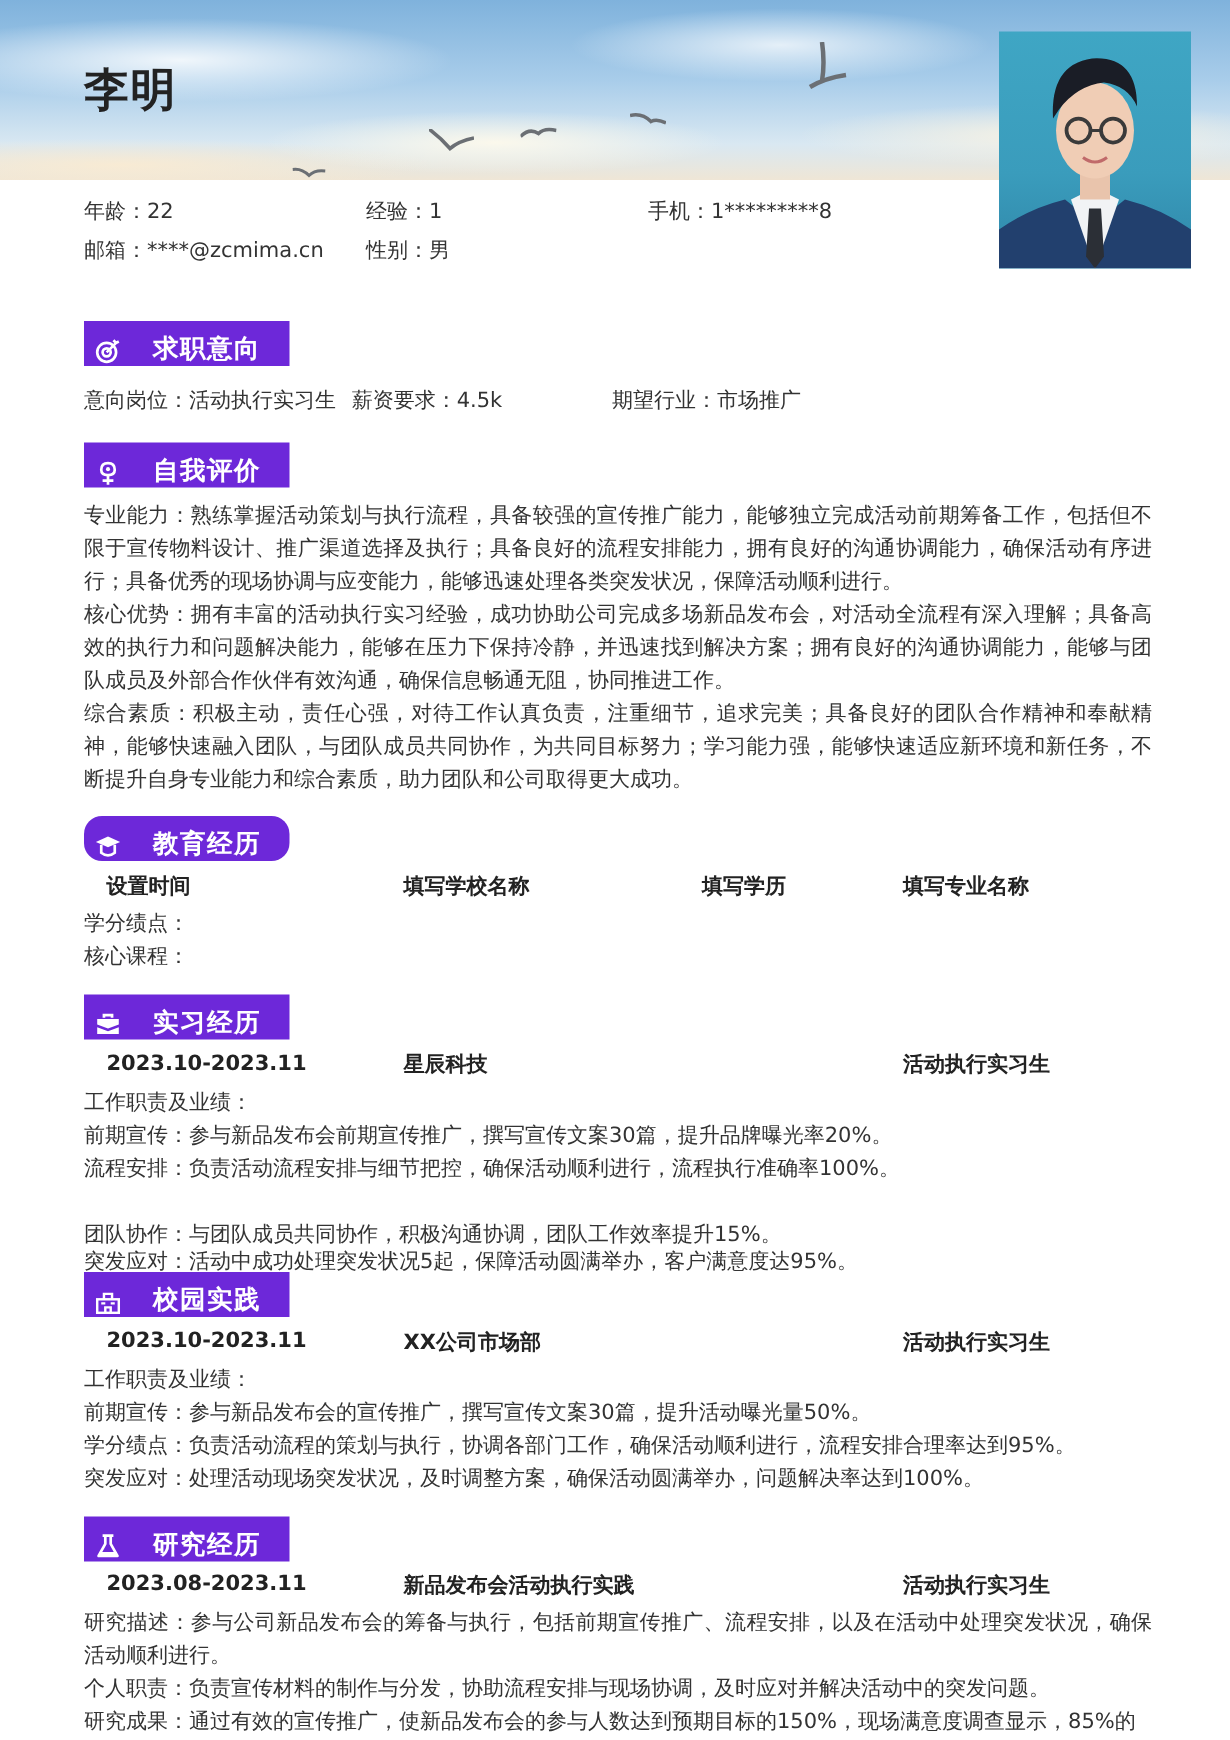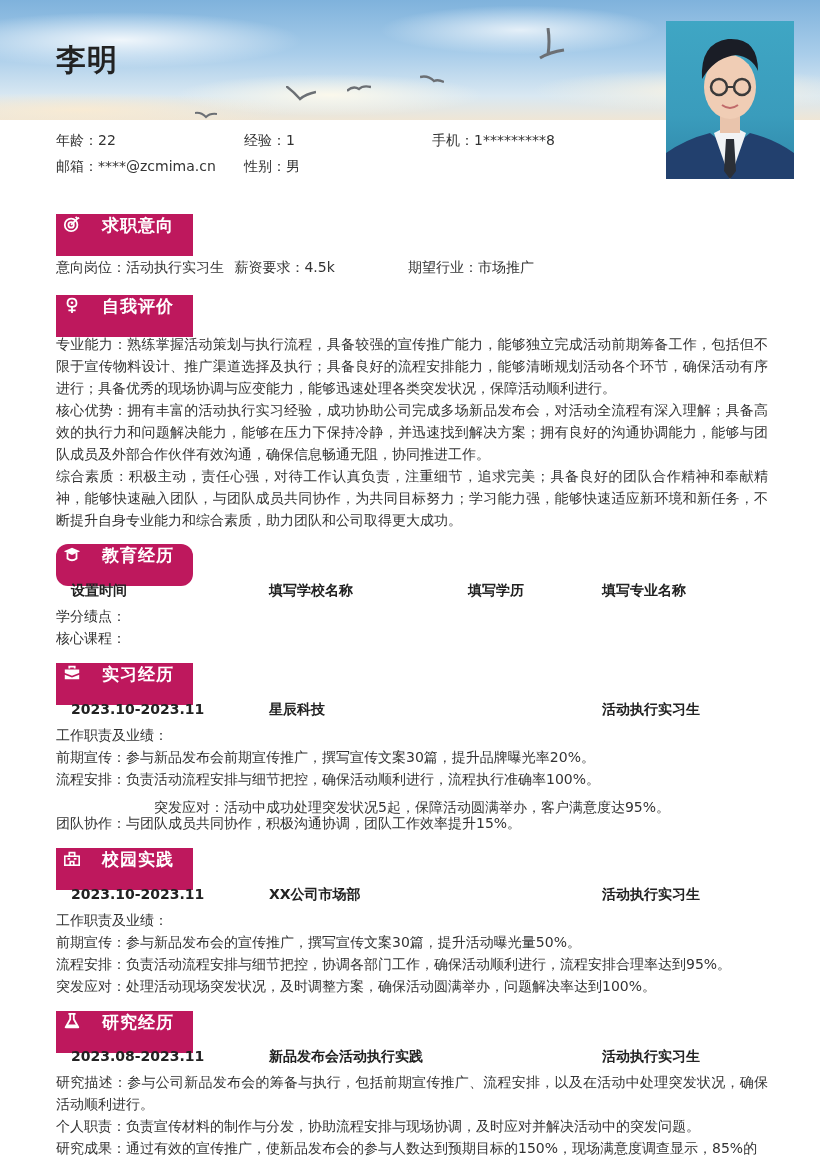--- a/index.html
+++ b/index.html
@@ -24,22 +24,22 @@
   .photo {
     position: absolute; left: 666px; top: 21px; width: 128px; height: 158px;
     background: linear-gradient(180deg, #3fa6c4 0%, #3a9cbc 60%, #2f86a8 100%);
     overflow: hidden;
   }
   .photo svg { width: 100%; height: 100%; display: block; }
 
   .info { position: absolute; font-size: 14px; color: #333; white-space: nowrap; }
 
   .sec-head {
-    position: absolute; left: 56px; width: 137px; height: 42px; background: #be185d;
-    color: #fff; display: flex; align-items: flex-start;
+    position: absolute; left: 56px; width: 137px; height: 30px; background: #6d28d9;
+    color: #fff; display: flex; align-items: flex-end;
   }
   .sec-head .ico { width: 20px; height: 20px; margin-left: 6px; display: flex; align-items: center; justify-content: center; }
   .sec-head .ico svg { width: 18px; height: 18px; }
   .sec-head .ttl { margin-left: 20px; font-size: 17px; font-weight: bold; letter-spacing: 1px; }
 
   .line { position: absolute; left: 56px; width: 712px; font-size: 14px; line-height: 22px; color: #333; }
   .para { position: absolute; left: 56px; width: 712px; font-size: 14px; line-height: 22px; color: #333; text-align: justify; }
   .row { position: absolute; left: 71px; width: 712px; height: 22px; font-size: 14px; font-weight: bold; color: #222; }
   .row span { position: absolute; top: 0; white-space: nowrap; }
 </style>
@@ -116,21 +116,21 @@
 <div class="sec-head" style="top:295px;">
   <span class="ico">
     <svg viewBox="0 0 20 20">
         <path d="M10 3 Q15 3 15 8 Q15 12 10 12 Q5 12 5 8 Q5 3 10 3 Z" fill="none" stroke="#fff" stroke-width="2"></path>
         <path d="M10 12 L10 19 M6 16 L14 16" stroke="#fff" stroke-width="2"></path>
         <circle cx="10" cy="7.5" r="1.5" fill="#fff"></circle>
       </svg>
   </span>
   <span class="ttl">自我评价</span>
 </div>
-<div class="para" style="top:333px;">专业能力：熟练掌握活动策划与执行流程，具备较强的宣传推广能力，能够独立完成活动前期筹备工作，包括但不限于宣传物料设计、推广渠道选择及执行；具备良好的流程安排能力，能够清晰规划活动各个环节，确保活动有序进行；具备优秀的现场协调与应变能力，能够迅速处理各类突发状况，保障活动顺利进行。</div>
+<div class="para" style="top:333px;">专业能力：熟练掌握活动策划与执行流程，具备较强的宣传推广能力，能够独立完成活动前期筹备工作，包括但不限于宣传物料设计、推广渠道选择及执行；具备良好的流程安排能力，拥有良好的沟通协调能力，确保活动有序进行；具备优秀的现场协调与应变能力，能够迅速处理各类突发状况，保障活动顺利进行。</div>
 <div class="para" style="top:399px;">核心优势：拥有丰富的活动执行实习经验，成功协助公司完成多场新品发布会，对活动全流程有深入理解；具备高效的执行力和问题解决能力，能够在压力下保持冷静，并迅速找到解决方案；拥有良好的沟通协调能力，能够与团队成员及外部合作伙伴有效沟通，确保信息畅通无阻，协同推进工作。</div>
 <div class="para" style="top:465px;">综合素质：积极主动，责任心强，对待工作认真负责，注重细节，追求完美；具备良好的团队合作精神和奉献精神，能够快速融入团队，与团队成员共同协作，为共同目标努力；学习能力强，能够快速适应新环境和新任务，不断提升自身专业能力和综合素质，助力团队和公司取得更大成功。</div>
 
 <div class="sec-head" style="top:544px;border-radius:12px;">
   <span class="ico">
     <svg viewBox="0 0 20 20">
         <path d="M1 7 L10 3 L19 7 L10 11 Z" fill="#fff"></path>
         <path d="M5 9 L5 15 Q10 19 15 15 L15 9" fill="none" stroke="#fff" stroke-width="2"></path>
       </svg>
   </span>
@@ -156,41 +156,41 @@
   <span class="ttl">实习经历</span>
 </div>
 <div class="row" style="top:701px;">
   <span style="left:0;">2023.10-2023.11</span>
   <span style="left:198px;">星辰科技</span>
   <span style="left:531px;">活动执行实习生</span>
 </div>
 <div class="line" style="top:724px;">工作职责及业绩：</div>
 <div class="line" style="top:746px;">前期宣传：参与新品发布会前期宣传推广，撰写宣传文案30篇，提升品牌曝光率20%。</div>
 <div class="line" style="top:768px;">流程安排：负责活动流程安排与细节把控，确保活动顺利进行，流程执行准确率100%。</div>
-<div class="line" style="top:796px;text-align:center;">突发应对：活动中成功处理突发状况5起，保障活动圆满举办，客户满意度达95%。</div>
+<div class="line" style="top:830px;">突发应对：活动中成功处理突发状况5起，保障活动圆满举办，客户满意度达95%。</div>
 <div class="line" style="top:812px;">团队协作：与团队成员共同协作，积极沟通协调，团队工作效率提升15%。</div>
 
 <div class="sec-head" style="top:848px;">
   <span class="ico">
     <svg viewBox="0 0 20 20">
         <path d="M7 8 L7 4 L13 4 L13 8" fill="none" stroke="#fff" stroke-width="1.8"></path>
         <rect x="2" y="8" width="16" height="10" fill="none" stroke="#fff" stroke-width="1.8"></rect>
         <path d="M5 11 L8 11 M12 11 L15 11 M8 18 L8 14 L12 14 L12 18" stroke="#fff" stroke-width="1.8" fill="none"></path>
       </svg>
   </span>
   <span class="ttl">校园实践</span>
 </div>
 <div class="row" style="top:886px;">
   <span style="left:0;">2023.10-2023.11</span>
   <span style="left:198px;">XX公司市场部</span>
   <span style="left:531px;">活动执行实习生</span>
 </div>
 <div class="line" style="top:909px;">工作职责及业绩：</div>
 <div class="line" style="top:931px;">前期宣传：参与新品发布会的宣传推广，撰写宣传文案30篇，提升活动曝光量50%。</div>
-<div class="line" style="top:953px;">流程安排：负责活动流程安排与细节把控，协调各部门工作，确保活动顺利进行，流程安排合理率达到95%。</div>
+<div class="line" style="top:953px;">学分绩点：负责活动流程的策划与执行，协调各部门工作，确保活动顺利进行，流程安排合理率达到95%。</div>
 <div class="line" style="top:975px;">突发应对：处理活动现场突发状况，及时调整方案，确保活动圆满举办，问题解决率达到100%。</div>
 
 <div class="sec-head" style="top:1011px;">
   <span class="ico">
     <svg viewBox="0 0 20 20">
         <path d="M6 2 L14 2 M8 2 L8 8 L3 17 L17 17 L12 8 L12 2" fill="none" stroke="#fff" stroke-width="2" stroke-linejoin="round"></path>
         <path d="M5 14 L15 14 L17 17 L3 17 Z" fill="#fff"></path>
       </svg>
   </span>
   <span class="ttl">研究经历</span>

